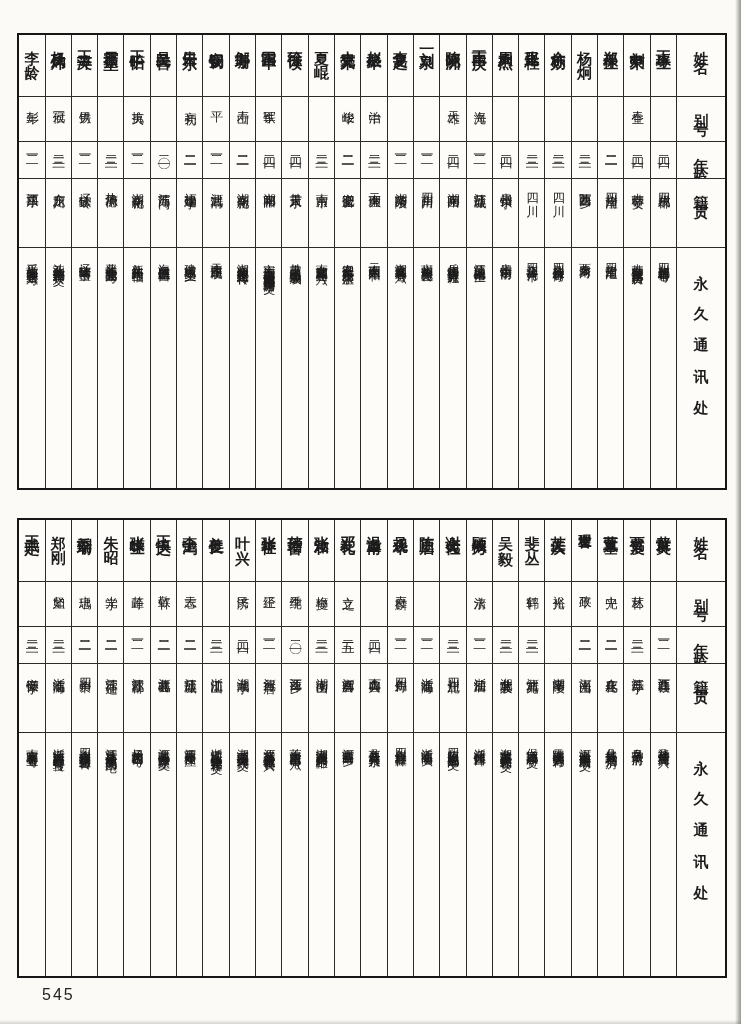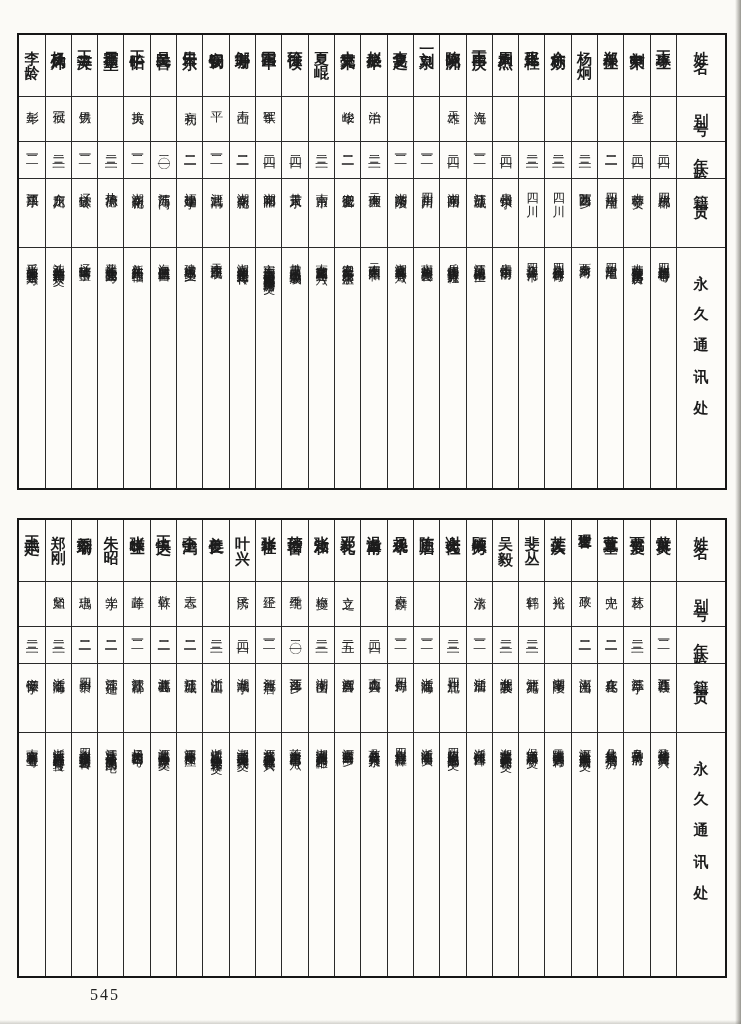--- a/index.html
+++ b/index.html
@@ -49,22 +49,21 @@
   .r-origin{height:69px;}
   .r-addr{flex:1 1 auto;border-bottom:none;padding-top:6px;font-size:12px;}
   .spread{letter-spacing:0.95em;}
   .tight{font-size:13px;letter-spacing:0;}
   .header-col .cell{font-size:15px;font-weight:bold;}
   .ls-mid{letter-spacing:0.6em;}
   .ls-big{letter-spacing:2.1em;padding-top:14px;}
   .page-number{
     position:absolute;left:42px;top:986px;
     font-size:16px;letter-spacing:2px;color:#222;
-    font-family:Liberation Serif, serif;
-    margin-left:48px;
+    font-family:Liberation Sans, sans-serif;
   }
 </style>
 </head>
 <body>
 
 <div class="reg-table" id="table-top">
   <div class="col header-col">
     <div class="cell r-name ls-mid">姓名</div>
     <div class="cell r-alias ls-mid">别号</div>
     <div class="cell r-age ls-mid">年龄</div>

